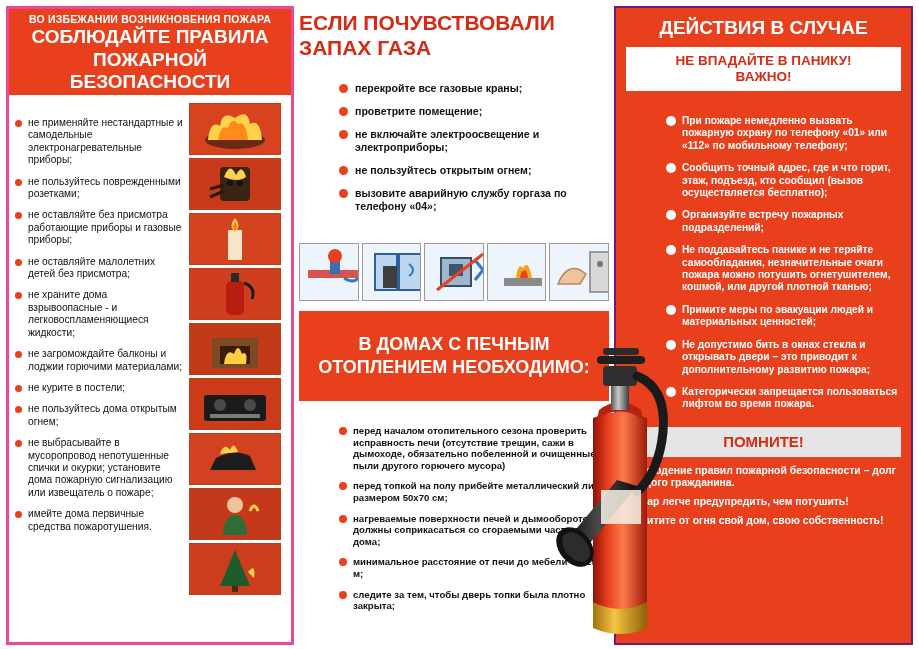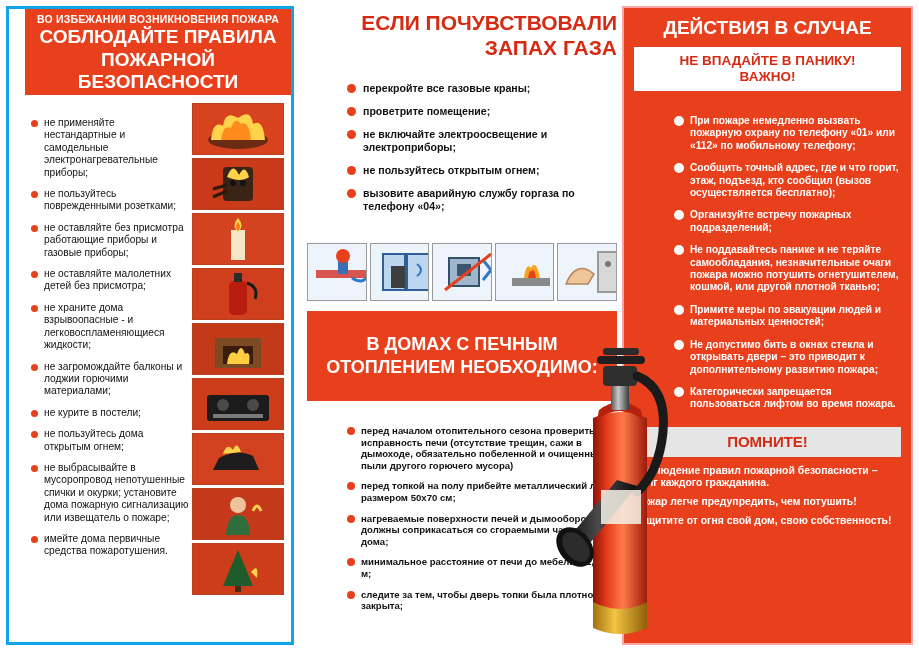--- a/index.html
+++ b/index.html
@@ -12,25 +12,24 @@
   }
   .poster{
     position:absolute;inset:0;
     display:flex;
     box-sizing:border-box;
     padding:6px 6px 4px 6px;
   }
   
   .col-left{
     width:288px;
-    border:3px solid #0ea5e9;
+    border:3px solid #ec4899;
     box-sizing:border-box;
     display:flex;flex-direction:column;
-    margin-right:13px;
-    padding-left:16px;
+    margin-right:5px;
   }
   .left-head{
     background:#e8401c;
     color:#ffffff;
     text-align:center;
     padding:4px 4px 2px 4px;
   }
   .left-head .small{
     font-size:10.5px;font-weight:bold;letter-spacing:.2px;line-height:12px;
     text-transform:uppercase;
@@ -63,21 +62,21 @@
     width:92px;height:52px;border:1px solid #b8421f;box-sizing:border-box;
     position:relative;overflow:hidden;
   }
   
   .col-mid{
     width:310px;
     display:flex;flex-direction:column;
     margin-right:5px;
   }
   .mid-title{
-    text-align:right;color:#d62a12;font-weight:bold;
+    text-align:left;color:#d62a12;font-weight:bold;
     font-size:21px;line-height:25px;text-transform:uppercase;
     padding:4px 0 6px 0;
   }
   .mid-list li{
     list-style:none;position:relative;
     font-size:10.6px;font-weight:bold;line-height:13px;color:#111;
     margin-bottom:10px;padding-left:16px;
   }
   .mid-list li:before{
     content:"";position:absolute;left:0;top:2px;
@@ -103,21 +102,21 @@
   }
   .mid-list2 li:before{
     content:"";position:absolute;left:0;top:2px;
     width:8px;height:8px;border-radius:50%;
     background:#e8401c;
   }
   
   .col-right{
     flex:1;
     background:#e8401c;
-    border:2px solid #fca5a5;
+    border:2px solid #701a75;
     box-sizing:border-box;
     padding:8px 10px 22px 10px;
     color:#fff;
     position:relative;
   }
   .right-title{
     text-align:center;font-weight:bold;font-size:19px;line-height:23px;
     text-transform:uppercase;margin-bottom:8px;
   }
   .right-white-box{

